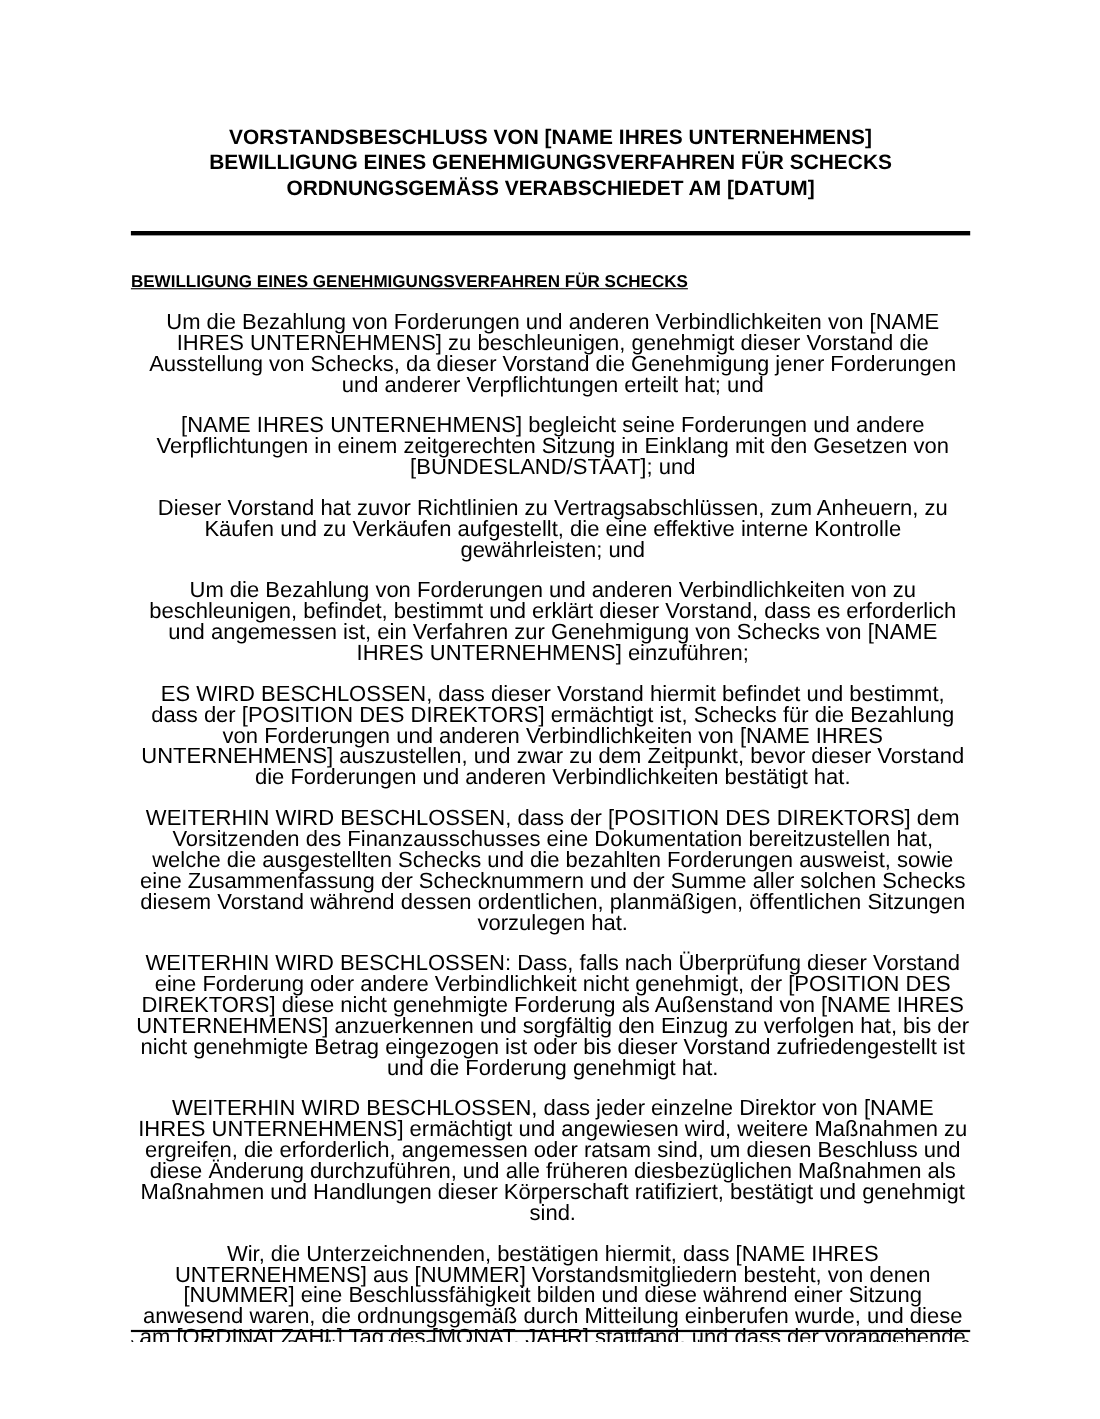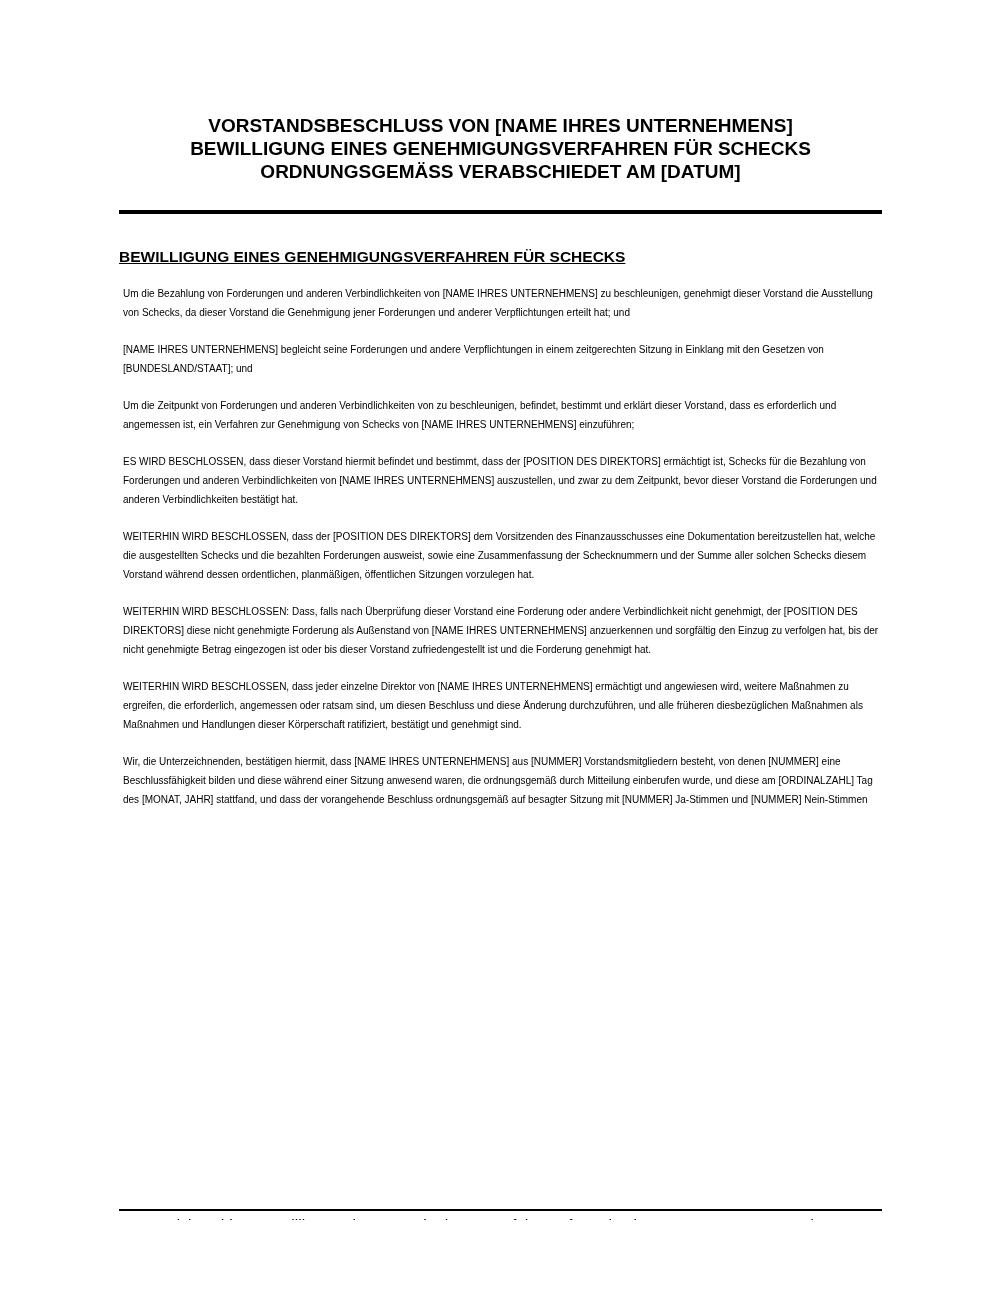--- a/index.html
+++ b/index.html
@@ -41,23 +41,23 @@
   }
   .section-heading {
     margin: 33px 0 0 0;
     font-size: 15.5px;
     line-height: 19px;
     font-weight: bold;
     text-decoration: underline;
   }
   p.body-paragraph {
     margin: 18px 0 0 4px;
-    font-size: 10px;
+    font-size: 20px;
     line-height: 19px;
-    text-align: left;
+    text-align: center;
   }
   .page-footer {
     position: absolute;
     left: 119px;
     right: 118px;
     top: 1209px;
   }
   .footer-rule {
     height: 2px;
     background: #000000;
@@ -82,21 +82,22 @@
       <div class="title-line">BEWILLIGUNG EINES GENEHMIGUNGSVERFAHREN FÜR SCHECKS</div>
       <div class="title-line spaced">ORDNUNGSGEMÄSS VERABSCHIEDET AM [DATUM]</div>
     </div>
 
     <div class="title-divider"></div>
 
     <div class="section-heading">BEWILLIGUNG EINES GENEHMIGUNGSVERFAHREN FÜR SCHECKS</div>
 
     <p class="body-paragraph">Um die Bezahlung von Forderungen und anderen Verbindlichkeiten von [NAME IHRES UNTERNEHMENS] zu beschleunigen, genehmigt dieser Vorstand die Ausstellung von Schecks, da dieser Vorstand die Genehmigung jener Forderungen und anderer Verpflichtungen erteilt hat; und</p>
     <p class="body-paragraph">[NAME IHRES UNTERNEHMENS] begleicht seine Forderungen und andere Verpflichtungen in einem zeitgerechten Sitzung in Einklang mit den Gesetzen von [BUNDESLAND/STAAT]; und</p>
-    <p class="body-paragraph">Um die Zeitpunkt von Forderungen und anderen Verbindlichkeiten von zu beschleunigen, befindet, bestimmt und erklärt dieser Vorstand, dass es erforderlich und angemessen ist, ein Verfahren zur Genehmigung von Schecks von [NAME IHRES UNTERNEHMENS] einzuführen;</p>
+    <p class="body-paragraph">Dieser Vorstand hat zuvor Richtlinien zu Vertragsabschlüssen, zum Anheuern, zu Käufen und zu Verkäufen aufgestellt, die eine effektive interne Kontrolle gewährleisten; und</p>
+    <p class="body-paragraph">Um die Bezahlung von Forderungen und anderen Verbindlichkeiten von zu beschleunigen, befindet, bestimmt und erklärt dieser Vorstand, dass es erforderlich und angemessen ist, ein Verfahren zur Genehmigung von Schecks von [NAME IHRES UNTERNEHMENS] einzuführen;</p>
     <p class="body-paragraph">ES WIRD BESCHLOSSEN, dass dieser Vorstand hiermit befindet und bestimmt, dass der [POSITION DES DIREKTORS] ermächtigt ist, Schecks für die Bezahlung von Forderungen und anderen Verbindlichkeiten von [NAME IHRES UNTERNEHMENS] auszustellen, und zwar zu dem Zeitpunkt, bevor dieser Vorstand die Forderungen und anderen Verbindlichkeiten bestätigt hat.</p>
     <p class="body-paragraph">WEITERHIN WIRD BESCHLOSSEN, dass der [POSITION DES DIREKTORS] dem Vorsitzenden des Finanzausschusses eine Dokumentation bereitzustellen hat, welche die ausgestellten Schecks und die bezahlten Forderungen ausweist, sowie eine Zusammenfassung der Schecknummern und der Summe aller solchen Schecks diesem Vorstand während dessen ordentlichen, planmäßigen, öffentlichen Sitzungen vorzulegen hat.</p>
     <p class="body-paragraph">WEITERHIN WIRD BESCHLOSSEN: Dass, falls nach Überprüfung dieser Vorstand eine Forderung oder andere Verbindlichkeit nicht genehmigt, der [POSITION DES DIREKTORS] diese nicht genehmigte Forderung als Außenstand von [NAME IHRES UNTERNEHMENS] anzuerkennen und sorgfältig den Einzug zu verfolgen hat, bis der nicht genehmigte Betrag eingezogen ist oder bis dieser Vorstand zufriedengestellt ist und die Forderung genehmigt hat.</p>
     <p class="body-paragraph">WEITERHIN WIRD BESCHLOSSEN, dass jeder einzelne Direktor von [NAME IHRES UNTERNEHMENS] ermächtigt und angewiesen wird, weitere Maßnahmen zu ergreifen, die erforderlich, angemessen oder ratsam sind, um diesen Beschluss und diese Änderung durchzuführen, und alle früheren diesbezüglichen Maßnahmen als Maßnahmen und Handlungen dieser Körperschaft ratifiziert, bestätigt und genehmigt sind.</p>
     <p class="body-paragraph">Wir, die Unterzeichnenden, bestätigen hiermit, dass [NAME IHRES UNTERNEHMENS] aus [NUMMER] Vorstandsmitgliedern besteht, von denen [NUMMER] eine Beschlussfähigkeit bilden und diese während einer Sitzung anwesend waren, die ordnungsgemäß durch Mitteilung einberufen wurde, und diese am [ORDINALZAHL] Tag des [MONAT, JAHR] stattfand, und dass der vorangehende Beschluss ordnungsgemäß auf besagter Sitzung mit [NUMMER] Ja-Stimmen und [NUMMER] Nein-Stimmen</p>
 
   </div>
 
   <div class="page-footer">
     <div class="footer-rule"></div>

